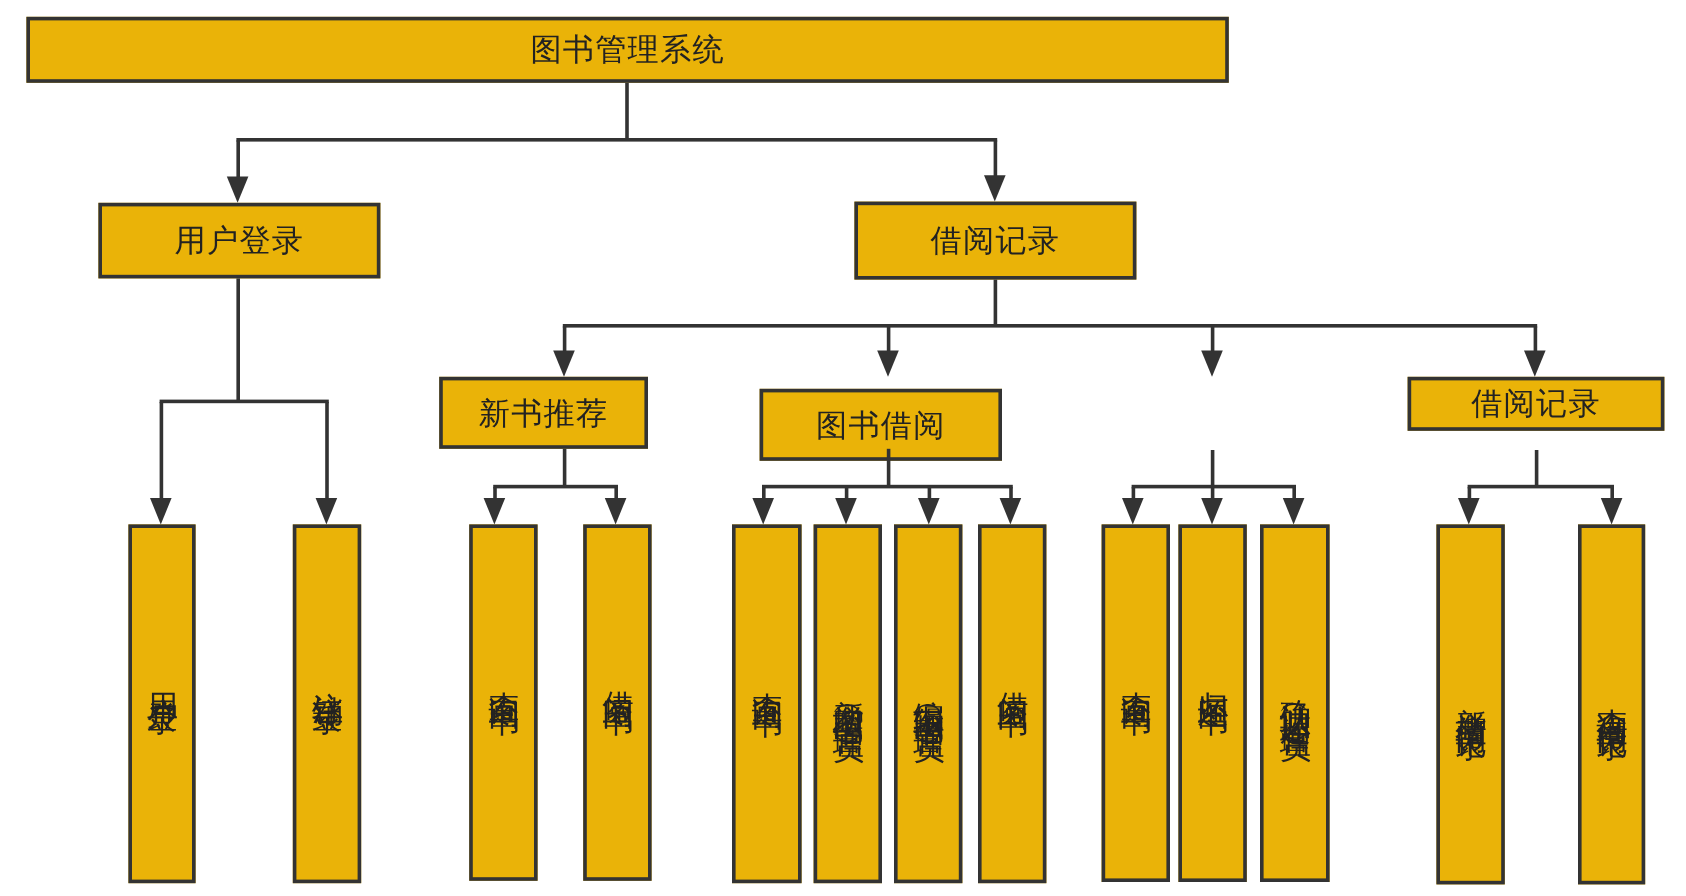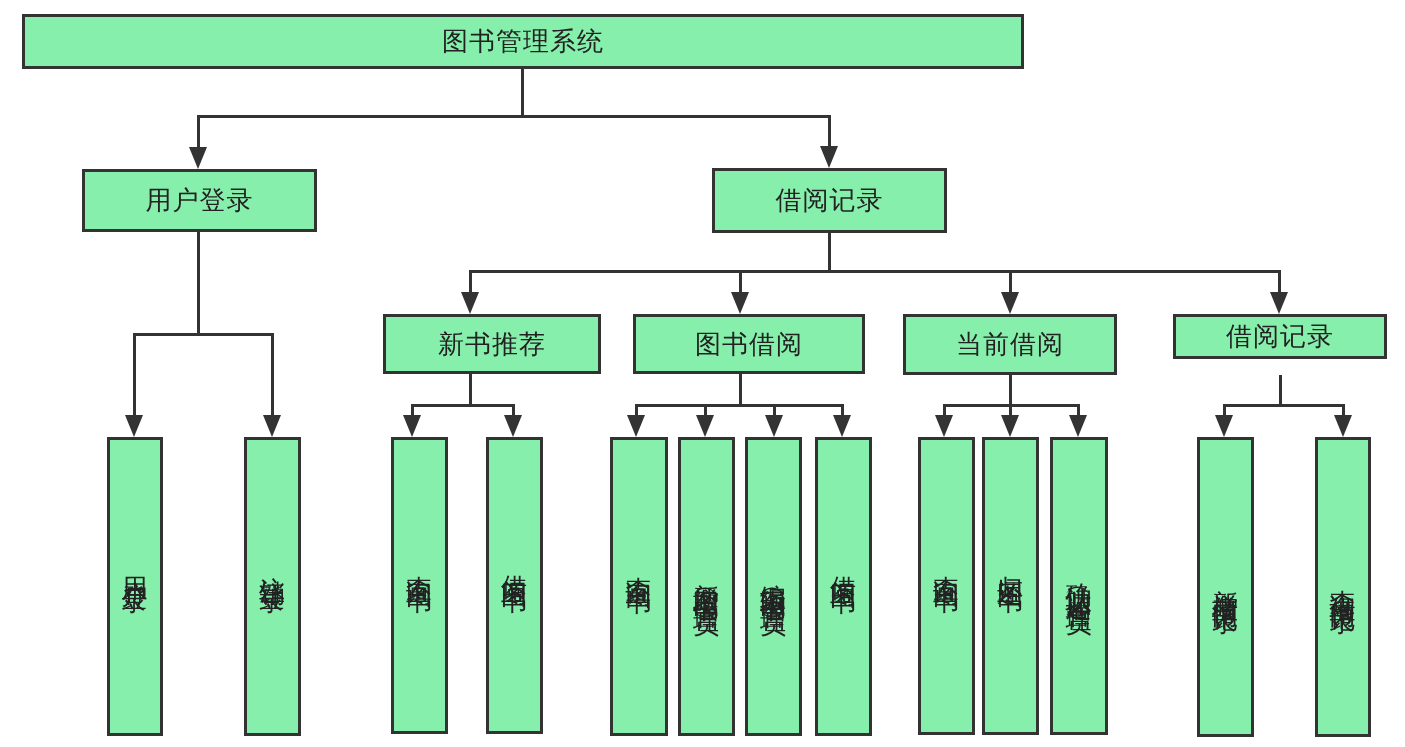--- a/index.html
+++ b/index.html
@@ -1,42 +1,41 @@
 <!DOCTYPE html>
 <html><head>
 <meta charset="utf-8">
 <title>图书管理系统</title>
 <style>
   html,body{margin:0;padding:0;background:#ffffff;}
   .canvas{position:relative;width:1405px;height:747px;background:#ffffff;overflow:hidden;
           font-family:"DejaVu Sans","Liberation Sans",sans-serif;}
-  .box{position:absolute;box-sizing:border-box;border:3px solid #333333;background:#86efac;
+  .box{position:absolute;box-sizing:border-box;border:3px solid #333333;background:#eab308;
        display:flex;align-items:center;justify-content:center;color:#222222;
        font-size:26px;letter-spacing:1px;text-align:center;}
   .vbox{writing-mode:vertical-rl;letter-spacing:4px;line-height:1;padding-bottom:12px;}
   .vbox.short{padding-bottom:46px;}
   .hline,.vline{position:absolute;background:#333333;}
   .arrowhead{position:absolute;width:0;height:0;border-left:9px solid transparent;
              border-right:9px solid transparent;border-top:22px solid #333333;}
   .watermark{position:absolute;left:1188px;top:716px;font-size:19px;white-space:nowrap;
              color:rgba(140,140,140,0.88);letter-spacing:0.5px;z-index:10;}
 </style>
 </head>
 <body>
 
 <div class="canvas">
 
   <div class="box" style="left:22px;top:14px;width:1002px;height:55px">图书管理系统</div>
 
   <div class="box" style="left:82px;top:169px;width:235px;height:63px">用户登录</div>
   <div class="box" style="left:712px;top:168px;width:235px;height:65px">借阅记录</div>
 
-  <div class="box" style="left:383px;top:314px;width:218px;height:60px">新书推荐</div>
-  <div class="box" style="left:633px;top:314px;width:232px;height:60px">图书借阅</div>
-  <div class="box" style="left:903px;top:314px;width:214px;height:61px">当前借阅</div>
+  <div class="box" style="left:366px;top:314px;width:174px;height:60px">新书推荐</div>
+  <div class="box" style="left:633px;top:324px;width:202px;height:60px">图书借阅</div>
   <div class="box" style="left:1173px;top:314px;width:214px;height:45px">借阅记录</div>
 
   <div class="box vbox short" style="left:107px;top:437px;width:56px;height:299px">用户登录</div>
   <div class="box vbox short" style="left:244px;top:437px;width:57px;height:299px">注销登录</div>
 
   <div class="box vbox short" style="left:391px;top:437px;width:57px;height:297px">查询图书</div>
   <div class="box vbox short" style="left:486px;top:437px;width:57px;height:297px">借阅图书</div>
 
   <div class="box vbox short" style="left:610px;top:437px;width:58px;height:299px">查询图书</div>
   <div class="box vbox" style="left:678px;top:437px;width:57px;height:299px">新增图书（管理员）</div>

